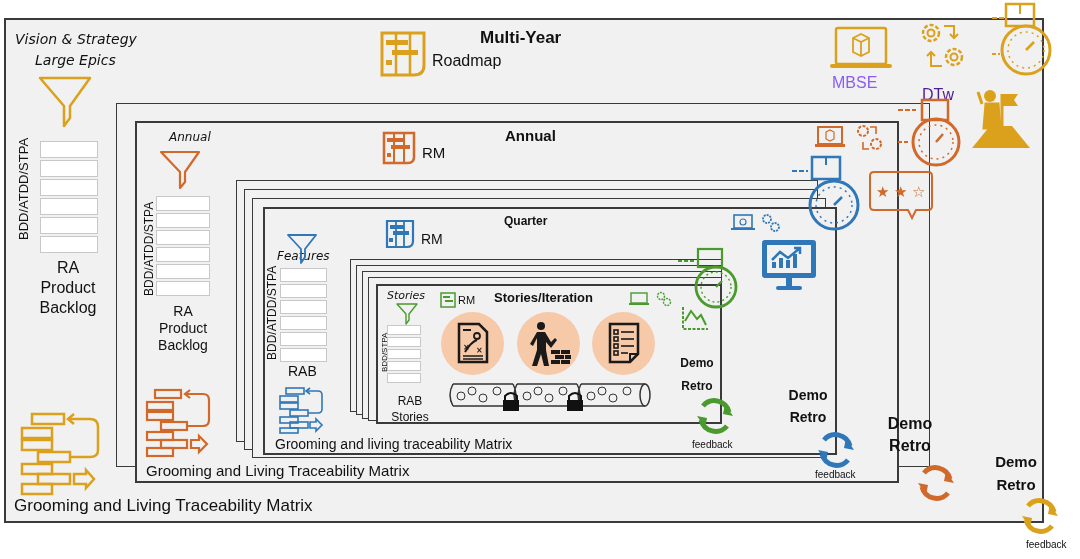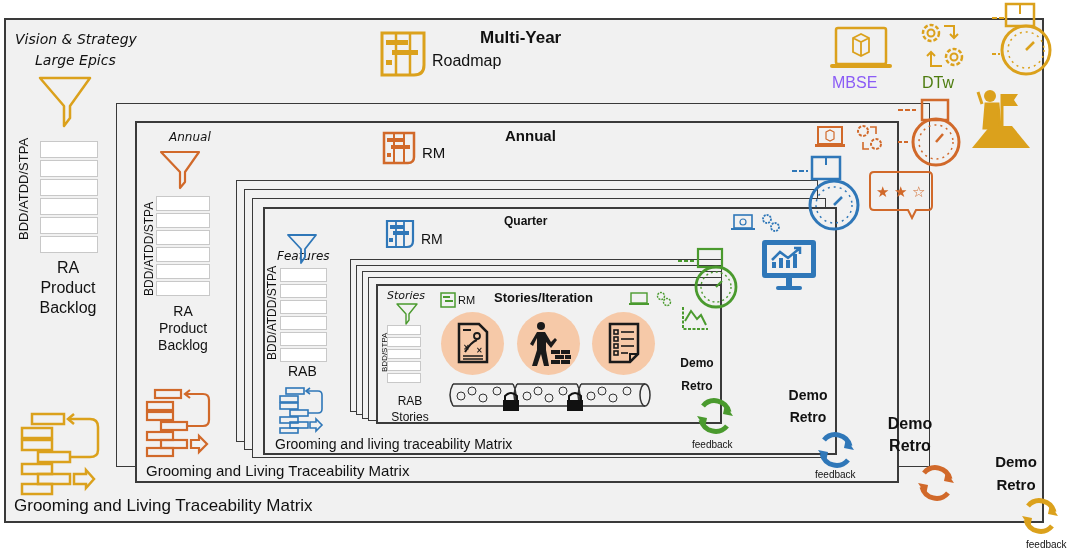--- a/index.html
+++ b/index.html
@@ -62,21 +62,21 @@
 <div class="abs" style="left:832px;top:74px;font-size:16px;color:#8b5cf6;">MBSE</div>
 
 <svg style="left:918px;top:20px;" width="50" height="52" viewBox="0 0 50 52">
   <circle cx="13" cy="13" r="8" fill="none" stroke="#dba11c" stroke-width="2.5" stroke-dasharray="4 2"></circle>
   <circle cx="13" cy="13" r="3.5" fill="none" stroke="#dba11c" stroke-width="2"></circle>
   <circle cx="36" cy="37" r="8" fill="none" stroke="#dba11c" stroke-width="2.5" stroke-dasharray="4 2"></circle>
   <circle cx="36" cy="37" r="3.5" fill="none" stroke="#dba11c" stroke-width="2"></circle>
   <path d="M26 6 H36 V18 M32 14 L36 18 L40 14" fill="none" stroke="#dba11c" stroke-width="2"></path>
   <path d="M24 46 H13 V32 M9 36 L13 32 L17 36" fill="none" stroke="#dba11c" stroke-width="2"></path>
 </svg>
-<div class="abs" style="left:922px;top:74px;font-size:16px;color:#4d7c0f;">DTw</div>
+<div class="abs" style="left:922px;top:86px;font-size:16px;color:#4c1d95;">DTw</div>
 
 <svg style="left:990px;top:2px;" width="70" height="78" viewBox="0 0 70 78">
   <rect x="16" y="2" width="28" height="22" fill="none" stroke="#dba11c" stroke-width="2.5"></rect>
   <line x1="30" y1="2" x2="30" y2="12" stroke="#dba11c" stroke-width="2"></line>
   <circle cx="36" cy="48" r="24" fill="none" stroke="#dba11c" stroke-width="3"></circle>
   <circle cx="36" cy="48" r="18" fill="none" stroke="#dba11c" stroke-width="1.5" stroke-dasharray="2 4"></circle>
   <line x1="36" y1="48" x2="44" y2="40" stroke="#dba11c" stroke-width="2.5"></line>
   <line x1="2" y1="16" x2="14" y2="16" stroke="#dba11c" stroke-width="2" stroke-dasharray="5 2"></line>
   <line x1="2" y1="52" x2="10" y2="52" stroke="#dba11c" stroke-width="2" stroke-dasharray="4 2"></line>
 </svg>

